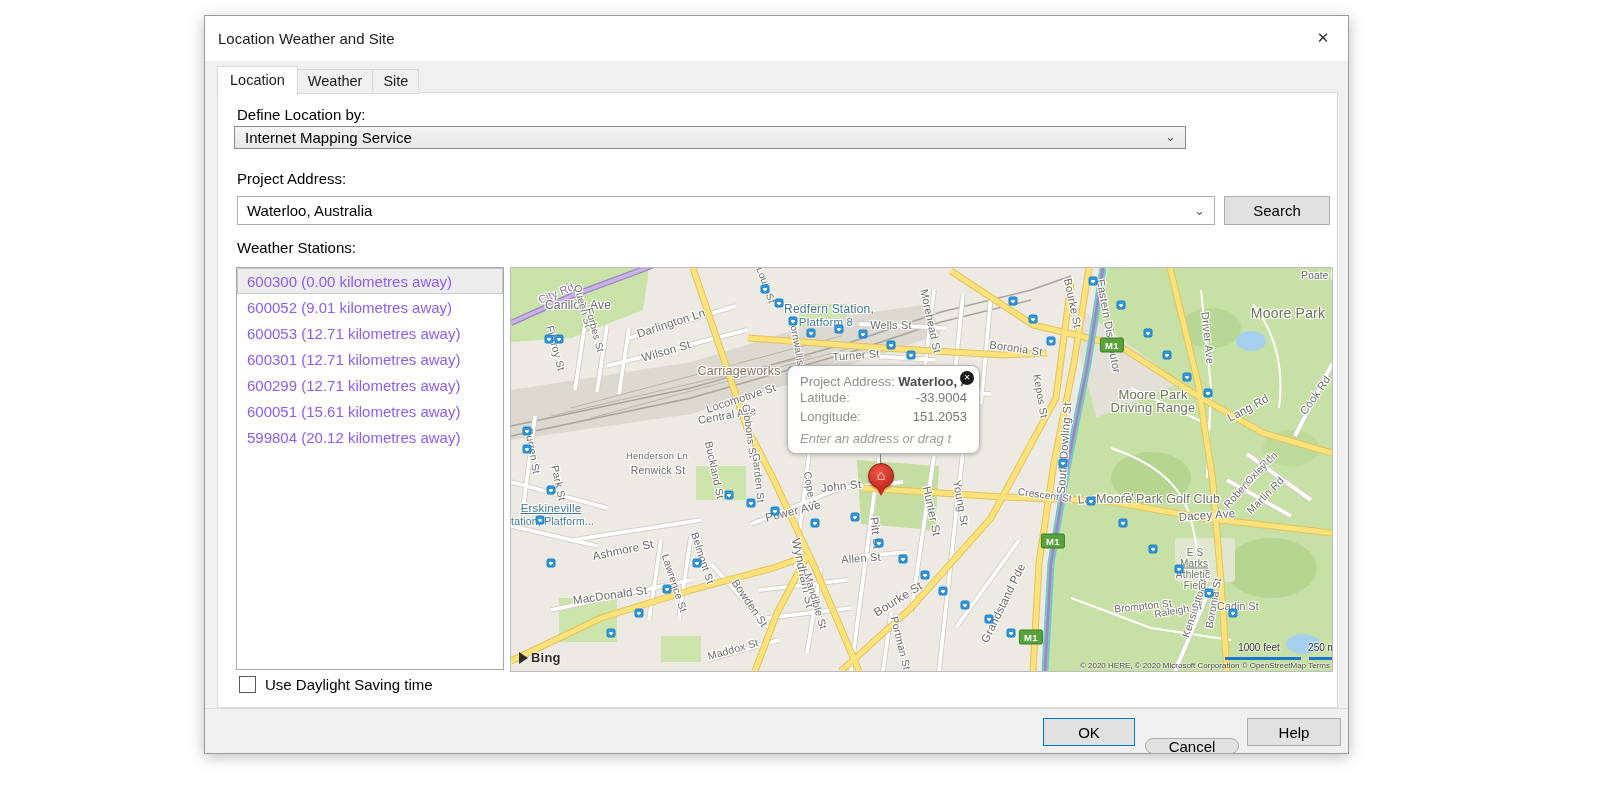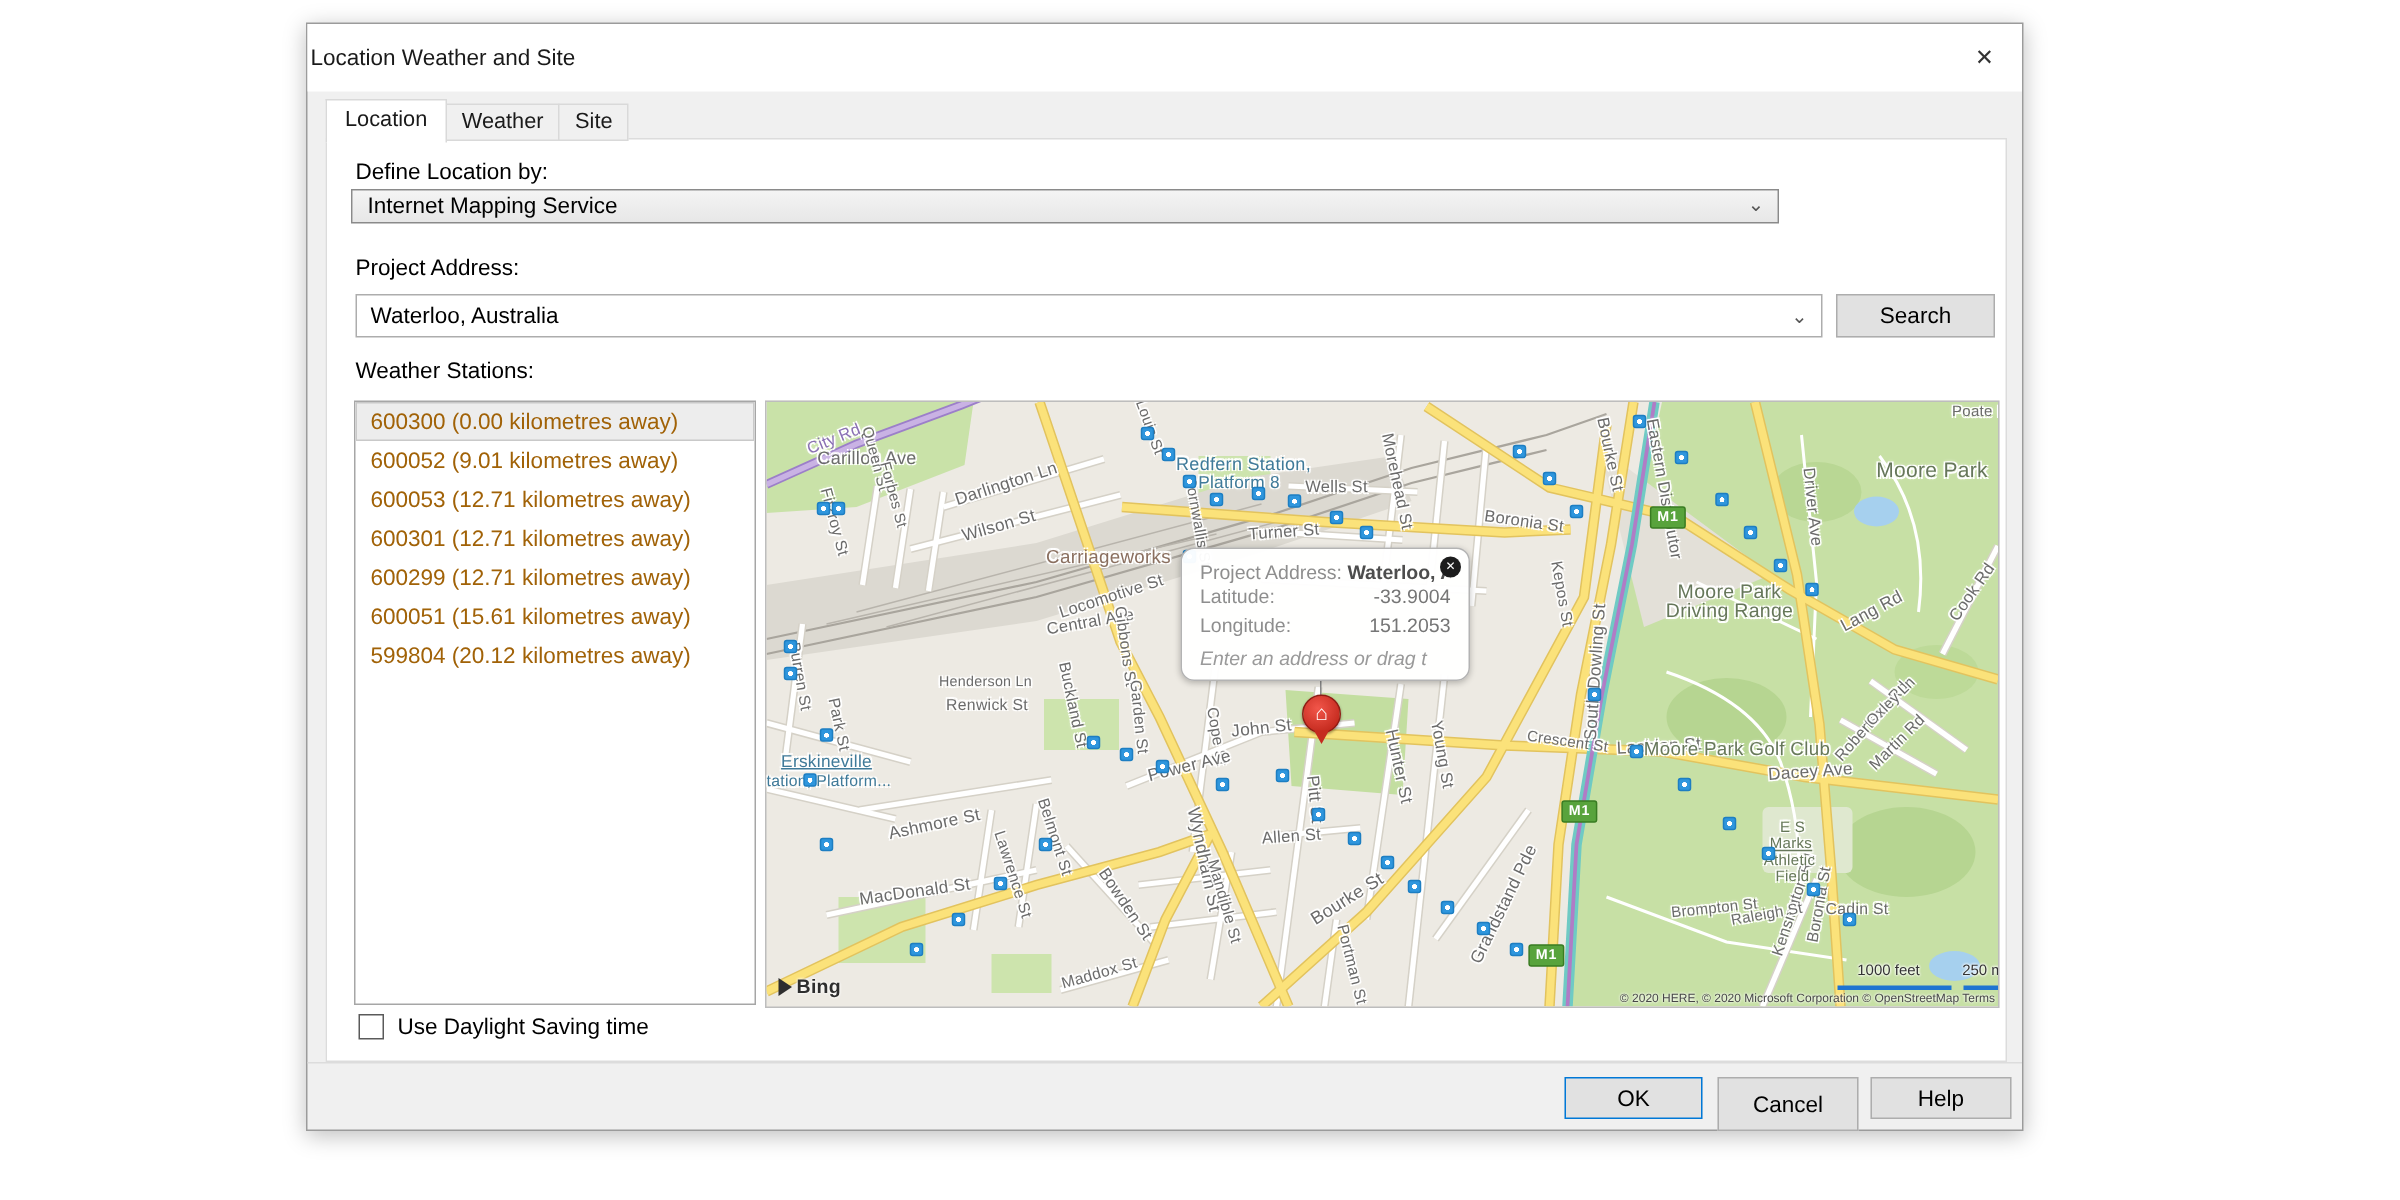--- a/index.html
+++ b/index.html
@@ -2,21 +2,21 @@
 <html><head>
 <meta charset="utf-8">
 <style>
   html,body{margin:0;padding:0;background:#fff;}
   .screen{position:relative;width:1600px;height:800px;background:#fff;overflow:hidden;
           font-family:"Liberation Sans",sans-serif;-webkit-font-smoothing:antialiased;}
   
   .dialog{position:absolute;left:204px;top:15px;width:1145px;height:739px;background:#f0f0f0;
           border:1px solid #9b9b9b;box-shadow:0 3px 14px rgba(0,0,0,.25);box-sizing:border-box;}
   .titlebar{position:absolute;left:0;top:0;width:100%;height:45px;background:#ffffff;display:flex;align-items:center;}
-  .title{font-size:15px;color:#1a1a1a;padding-left:2px;}
+  .title{font-size:15px;color:#1a1a1a;padding-left:13px;}
   .close-x{position:absolute;right:14px;top:11px;width:22px;height:22px;display:flex;align-items:center;justify-content:center;
            font-size:15px;color:#333;cursor:pointer;}
   
   .tabstrip{position:absolute;left:12px;top:50px;display:flex;align-items:flex-end;z-index:5;}
   .tab{font-size:14.5px;color:#1a1a1a;background:#f0f0f0;border:1px solid #d9d9d9;margin-right:-1px;
        padding:3px 10px 4px;height:16px;line-height:16px;cursor:pointer;}
   .tab.active{background:#fff;border-bottom:none;padding:5px 12px 7px;position:relative;z-index:6;margin-bottom:-1px;}
   
   .panel{position:absolute;left:12px;top:76px;width:1121px;height:616px;background:#fff;border:1px solid #dcdcdc;box-sizing:border-box;}
   .lbl{position:absolute;font-size:15px;color:#000;}
@@ -25,21 +25,21 @@
   .combo .chev{position:absolute;right:9px;top:50%;transform:translateY(-62%);font-size:13px;color:#555;}
   .combo-edit{position:absolute;box-sizing:border-box;border:1px solid #adadad;background:#fff;display:flex;align-items:center;cursor:text;}
   .combo-edit input{border:none;outline:none;flex:1;font:15px "Liberation Sans",sans-serif;color:#000;padding:0 0 0 9px;background:transparent;}
   .combo-edit .chev{font-size:13px;color:#555;padding-right:9px;}
   .btn{position:absolute;box-sizing:border-box;background:#e1e1e1;border:1px solid #adadad;font-size:15px;color:#000;
        display:flex;align-items:center;justify-content:center;cursor:pointer;}
   .btn.default{border:1px solid #0078d7;}
   
   .listbox{position:absolute;left:18px;top:174px;width:268px;height:403px;background:#fff;border:1px solid #a6a6a6;
            box-sizing:border-box;overflow:hidden;}
-  .station{font-size:15px;color:#a16207;height:26px;line-height:26px;padding-left:9px;border:1px solid transparent;
+  .station{font-size:15px;color:#8b5cf6;height:26px;line-height:26px;padding-left:9px;border:1px solid transparent;
            box-sizing:border-box;cursor:pointer;white-space:nowrap;}
   .station.selected{background:#ededed;border:1px solid #c9c9c9;}
   
   .checkrow{position:absolute;left:21px;top:583px;display:flex;align-items:center;cursor:pointer;}
   .checkbox{width:17px;height:17px;background:#fff;border:1px solid #5a5a5a;box-sizing:border-box;}
   .checklabel{font-size:15px;color:#000;margin-left:9px;}
   
   .map{position:absolute;left:292px;top:174px;width:821px;height:403px;background:#edeae3;border:1px solid #bdbdbd;
        box-sizing:content-box;overflow:hidden;}
   .map svg{position:absolute;left:0;top:0;}
@@ -478,16 +478,16 @@
       </div>
 
       <div class="checkrow">
         <div class="checkbox"></div>
         <div class="checklabel">Use Daylight Saving time</div>
       </div>
     </div>
 
     <div class="footer-sep"></div>
     <div class="btn default" style="left:838px;top:702px;width:92px;height:28px;">OK</div>
-    <div class="btn" style="left:940px;top:702px;width:94px;height:36px;">Cancel</div>
+    <div class="btn" style="left:940px;top:722px;width:94px;height:16px;border-radius:13px;">Cancel</div>
     <div class="btn" style="left:1042px;top:702px;width:94px;height:28px;">Help</div>
   </div>
 </div>
 
 </body></html>

